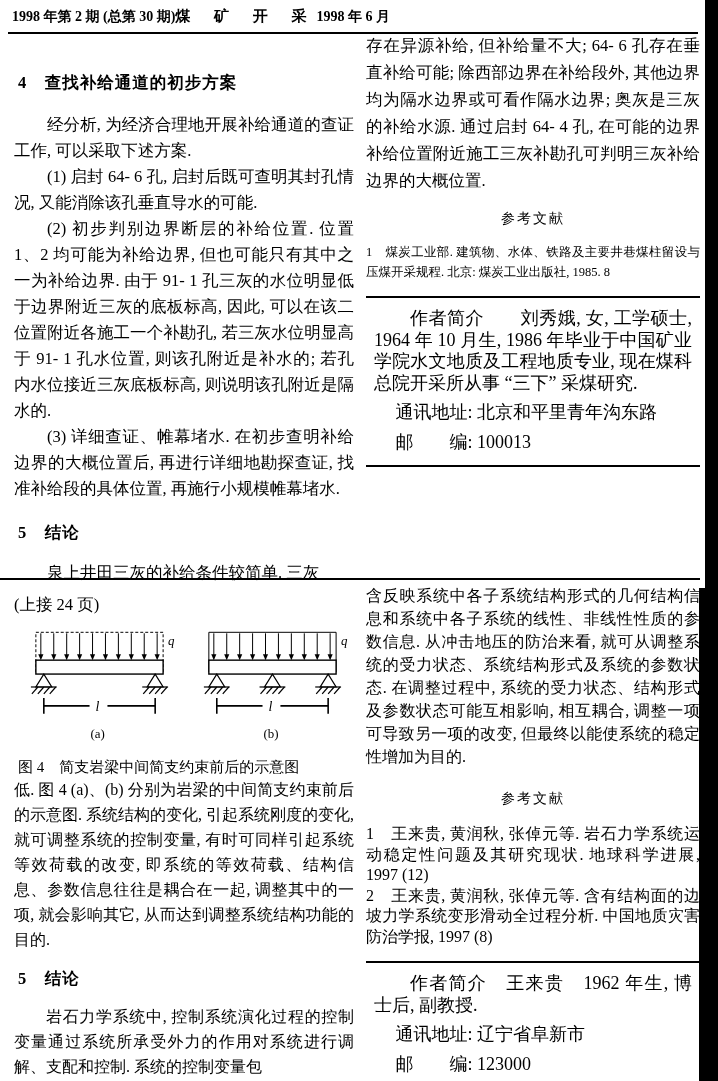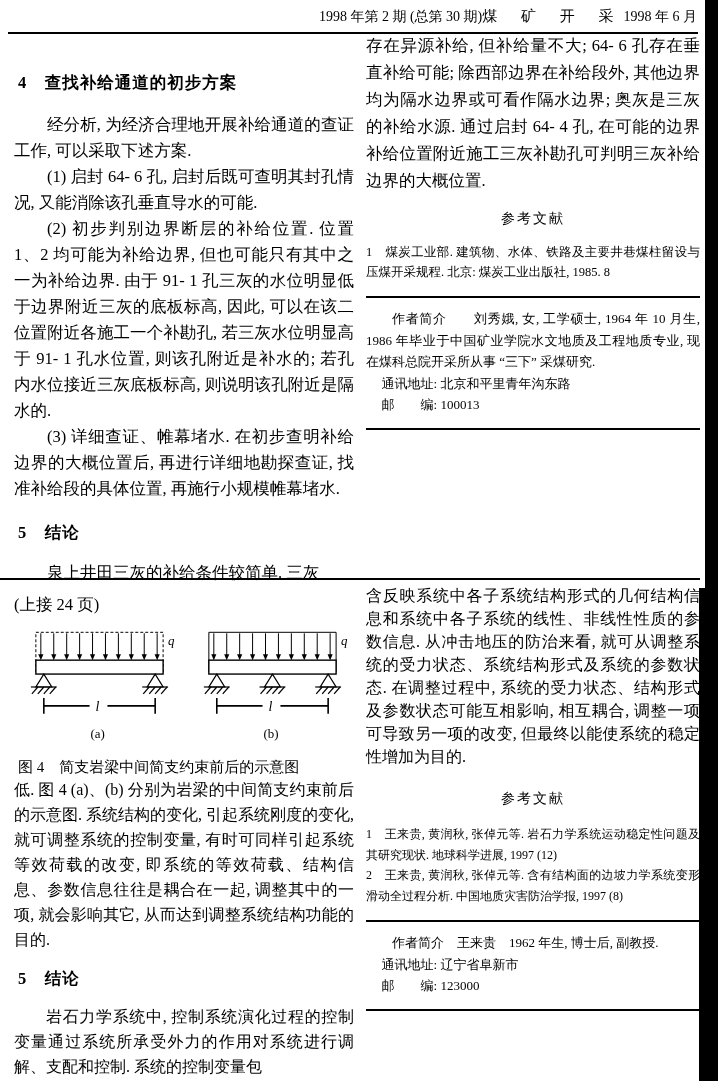--- a/index.html
+++ b/index.html
@@ -1,41 +1,41 @@
 <!DOCTYPE html>
 <html><head>
 <meta charset="utf-8">
 <style>
   html,body{margin:0;padding:0;background:#e8e8e8;}
   .page{position:relative;width:718px;height:1081px;background:#ffffff;overflow:hidden;
         font-family:"Liberation Serif","DejaVu Serif",serif;color:#000;}
   
   .hdr{position:absolute;top:7px;left:12px;width:685px;display:flex;
-       justify-content:flex-end;align-items:baseline;font-size:14px;}
+       justify-content:flex-start;align-items:baseline;font-size:14px;font-weight:bold;}
   .hdr .c{letter-spacing:10px;font-size:15px;}
   .rule{position:absolute;background:#000;}
   
   .col{position:absolute;}
   .colL{left:14px;width:340px;}
   .colR{left:366px;width:334px;}
   h2.sec{font-size:16.5px;font-weight:bold;margin:0 0 18px 4px;letter-spacing:1px;}
   p.body{font-size:16.5px;line-height:26px;text-align:justify;text-indent:2em;margin:0;}
   p.body.noind{text-indent:0;}
   .refhead{font-size:14px;text-align:center;margin:16px 0 14px;letter-spacing:2px;}
   .ref{font-size:12.5px;line-height:20px;text-align:justify;margin:0;}
   .inrule{height:2px;background:#000;margin:10px 0;}
-  .bio{font-size:13px;line-height:21.5px;margin:0;text-align:justify;}
+  .bio{font-size:18px;line-height:21.5px;margin:8px;text-align:justify;}
   .bio.first{text-indent:2em;}
   .bio.addr{padding-left:1.2em;}
   .received{font-size:15px;margin-top:14px;letter-spacing:0.5px;}
   .cont{font-size:16.5px;margin:0 0 8px;}
   .figcap{font-size:15px;margin:8px 0 0 4px;}
   .b2 p.body{font-size:16px;line-height:25px;}
   .colR.b2 p.body{line-height:23px;}
-  .ref2{font-size:12px;line-height:20.5px;text-align:justify;margin:0;}
+  .ref2{font-size:16px;line-height:20.5px;text-align:justify;margin:0;}
   
   .stripA{position:absolute;left:705px;top:0;width:13px;height:588px;background:#000;}
   .stripB{position:absolute;left:699px;top:588px;width:19px;height:493px;background:#000;}
   svg text{font-family:"Liberation Serif","DejaVu Serif",serif;}
 </style>
 </head>
 <body>
 
 <div class="page">
 

